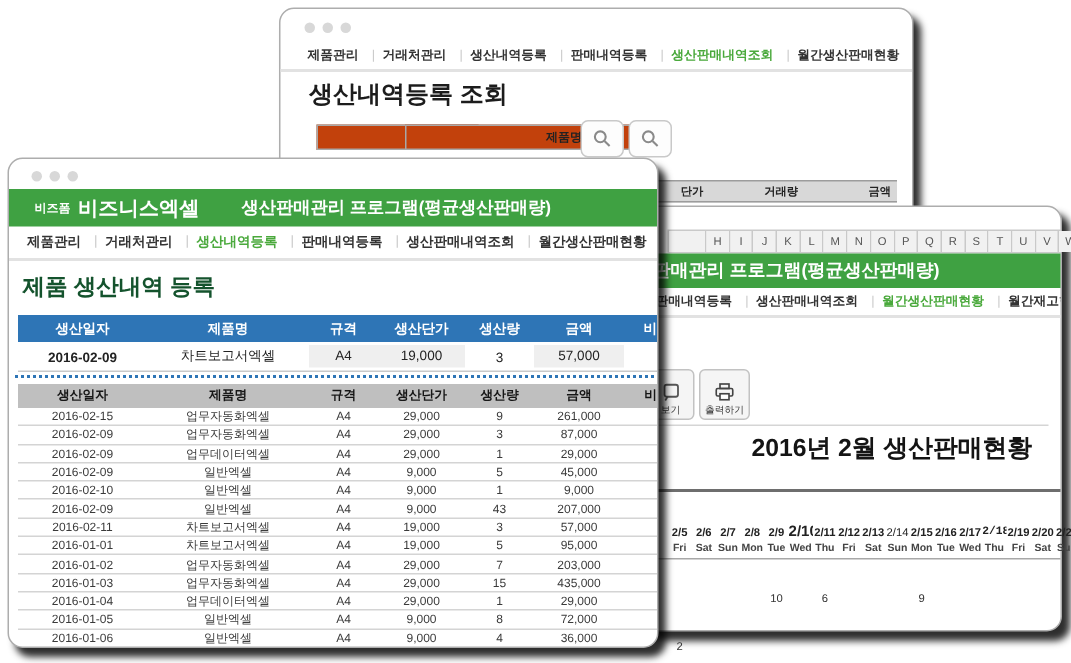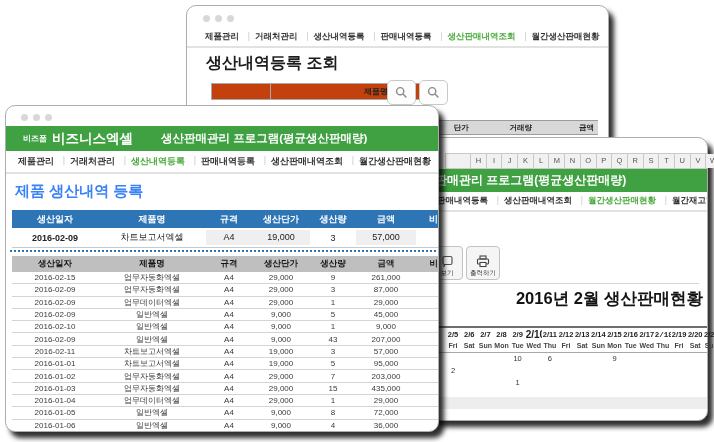--- a/index.html
+++ b/index.html
@@ -30,21 +30,21 @@
   .t1-head{background:#2e75b6;color:#fff;font-size:9px;font-weight:bold;height:18px;}
   .t1-entry{height:19px;font-size:9px;color:#222;border-bottom:1px solid #c9c9c9;}
   .t1-entry .shade{background:#efefef;height:15px;line-height:15px;}
   .t2-head{background:#bfbfbf;color:#161616;font-size:8.5px;font-weight:bold;height:16px;}
   .t-row{height:11.3px;font-size:8px;color:#3a3a3a;border-bottom:1px solid #d4d4d4;}
   
   .colrow{display:flex;border-top:1px solid #c9c9c9;border-bottom:1px solid #c9c9c9;height:14px;}
   .colrow span{flex:0 0 14.7px;background:#f1f1f1;border-right:1px solid #c9c9c9;
                font-size:7.5px;color:#555;text-align:center;line-height:14px;}
   .colrow .stub{flex:0 0 24px;border-left:1px solid #c9c9c9;}
-  .calrow{display:flex;white-space:nowrap;}
+  .calrow{display:flex;white-space:nowrap;margin-top:20px;}
   .calrow > div, .calrow > span{flex:0 0 16.15px;text-align:center;overflow:hidden;}
   .btn{position:absolute;background:#f5f5f5;border:1px solid #c2c2c2;border-radius:4px;
        display:flex;flex-direction:column;align-items:center;justify-content:flex-end;
        font-size:6.5px;color:#333;padding-bottom:1px;cursor:default;}
   .btn svg{margin-bottom:1px;}
   .sbtn{position:absolute;width:27px;height:23px;background:#fdfdfd;border:1px solid #c9c9c9;
         border-radius:5px;display:flex;align-items:center;justify-content:center;}
   .flabel{position:absolute;height:15px;background:#c2410c;border:1px solid #a8a8a8;
           font-size:8px;font-weight:bold;color:#222;text-align:center;line-height:15px;padding-left:48px;}
   .gband{background:#ededed;}
@@ -132,21 +132,21 @@
     </div>
     <div class="btn" style="top:108px;left:37px;width:32px;height:31px;">
       <svg width="14" height="13" viewBox="0 0 14 13">
         <rect x="4" y="1" width="6" height="3" fill="none" stroke="#444" stroke-width="1.1"></rect>
         <rect x="1.5" y="4" width="11" height="5" rx="1" fill="none" stroke="#444" stroke-width="1.1"></rect>
         <rect x="4" y="7.5" width="6" height="4" fill="#fff" stroke="#444" stroke-width="1.1"></rect>
         </svg>
       <span>출력하기</span>
     </div>
     <div style="position:absolute;top:145px;left:8px;right:8px;border-top:1px solid #d5d5d5;"></div>
-    <div style="position:absolute;top:150px;right:4px;font-size:16.5px;font-weight:bold;color:#141414;">2016년 2월 생산판매현황</div>
+    <div style="position:absolute;top:150px;right:19px;font-size:16.5px;font-weight:bold;color:#141414;">2016년 2월 생산판매현황</div>
 
     <div style="position:absolute;top:188px;left:0;right:0;border-top:2px solid #6e6e6e;">
       <div class="calrow" style="margin-left:16px;">
 
           <div>
             <span style="display:block;font-size:7.5px;font-weight:bold;color:#222;height:13px;line-height:14px;">2/5</span>
             <span style="display:block;font-size:7px;font-weight:bold;color:#444;height:11px;line-height:10px;">Fri</span>
           </div>
 
           <div>
@@ -183,21 +183,21 @@
             <span style="display:block;font-size:7.5px;font-weight:bold;color:#222;height:13px;line-height:14px;">2/12</span>
             <span style="display:block;font-size:7px;font-weight:bold;color:#444;height:11px;line-height:10px;">Fri</span>
           </div>
 
           <div>
             <span style="display:block;font-size:7.5px;font-weight:bold;color:#222;height:13px;line-height:14px;">2/13</span>
             <span style="display:block;font-size:7px;font-weight:bold;color:#444;height:11px;line-height:10px;">Sat</span>
           </div>
 
           <div>
-            <span style="display:block;font-size:7.5px;font-weight:bold;color:#222;height:13px;line-height:14px;">2/14</span>
+            <span style="display:block;font-size:7.5px;font-weight:normal;color:#222;height:13px;line-height:14px;">2/14</span>
             <span style="display:block;font-size:7px;font-weight:bold;color:#444;height:11px;line-height:10px;">Sun</span>
           </div>
 
           <div>
             <span style="display:block;font-size:7.5px;font-weight:bold;color:#222;height:13px;line-height:14px;">2/15</span>
             <span style="display:block;font-size:7px;font-weight:bold;color:#444;height:11px;line-height:10px;">Mon</span>
           </div>
 
           <div>
             <span style="display:block;font-size:7.5px;font-weight:bold;color:#222;height:13px;line-height:14px;">2/16</span>
@@ -305,21 +305,21 @@
       <span style="margin-left:28px;font-size:11.5px;font-weight:bold;">생산판매관리 프로그램(평균생산판매량)</span>
     </div>
     <div class="tabs" style="top:45px;height:21px;font-size:9px;padding:0 4px;">
       <span class="tab">제품관리</span>
         <span class="tab">거래처관리</span>
         <span class="tab active">생산내역등록</span>
         <span class="tab">판매내역등록</span>
         <span class="tab">생산판매내역조회</span>
         <span class="tab">월간생산판매현황</span>
     </div>
-    <div style="position:absolute;top:76px;left:9px;font-size:15px;font-weight:bold;color:#3b82f6;">제품 생산내역 등록</div>
+    <div style="position:absolute;top:76px;left:9px;font-size:15px;font-weight:bold;color:#14532d;">제품 생산내역 등록</div>
 
     <div class="cols t1-head" style="position:absolute;top:104px;left:6px;width:456px;">
       <span>생산일자</span>
         <span>제품명</span>
         <span>규격</span>
         <span>생산단가</span>
         <span>생산량</span>
         <span>금액</span>
         <span>비고</span>
     </div>

